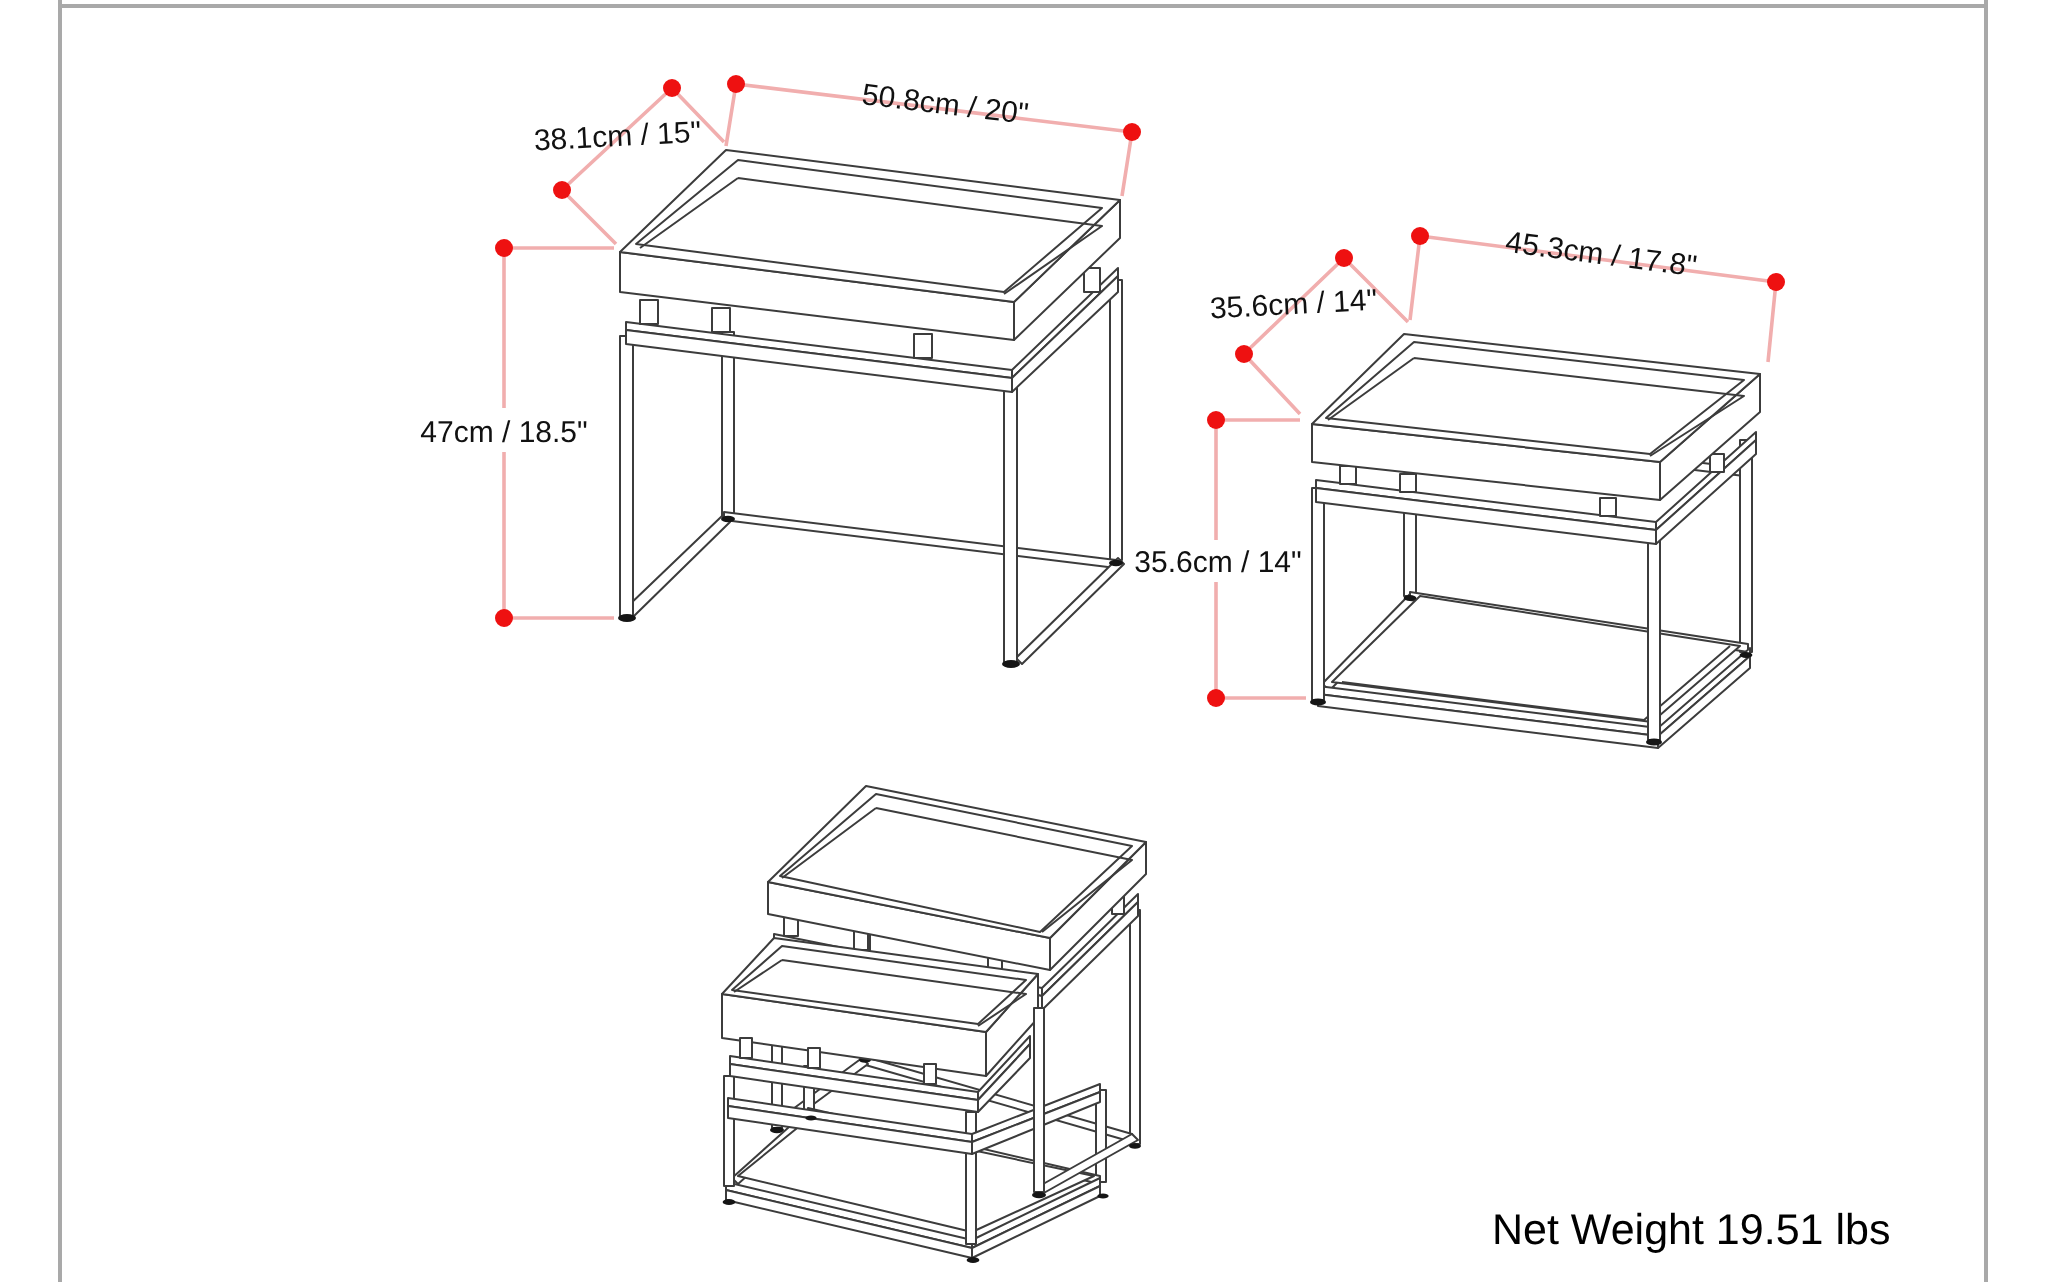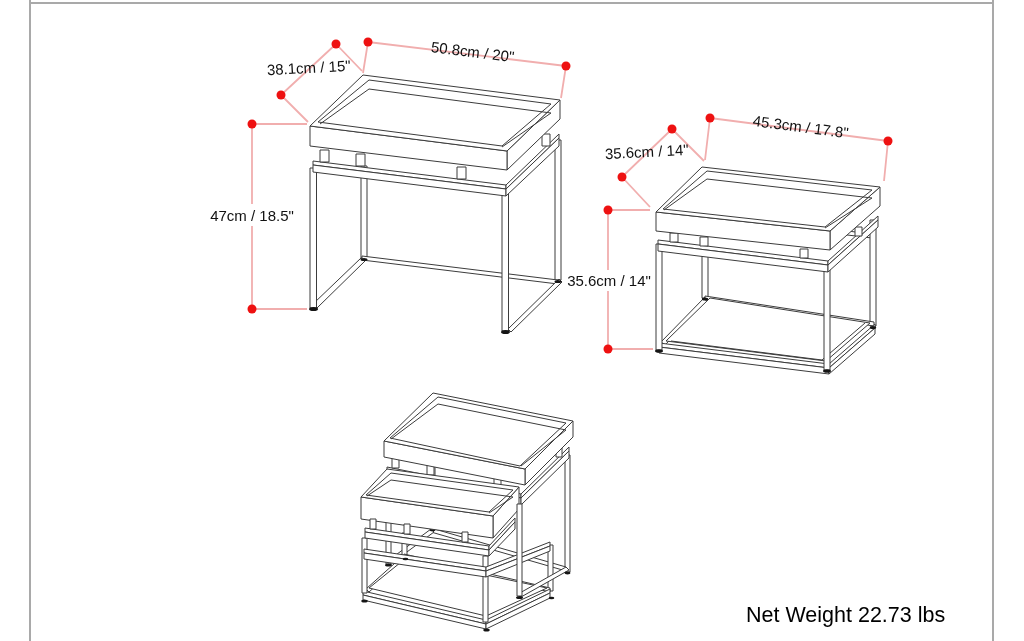--- a/index.html
+++ b/index.html
@@ -180,14 +180,14 @@
       <rect class="ln" x="404" y="524" width="6" height="10"></rect>
       <rect class="ln" x="462" y="532" width="6" height="10"></rect>
 
       <path class="ln" d="M566,567 L569,570 L521,597 L518,594 Z"></path>
       <path class="ln" d="M517,504 h5 v92 h-5 Z"></path>
       <ellipse class="foot" cx="519.5" cy="597.5" rx="3.5" ry="1.6"></ellipse>
       <ellipse class="foot" cx="567.5" cy="573" rx="3" ry="1.4"></ellipse>
     </g>
   </svg>
 
-  <div class="net-weight">Net Weight 22.73 lbs</div>
+  <div class="net-weight">Net Weight 19.51 lbs</div>
 </div>
 
 </body></html>

